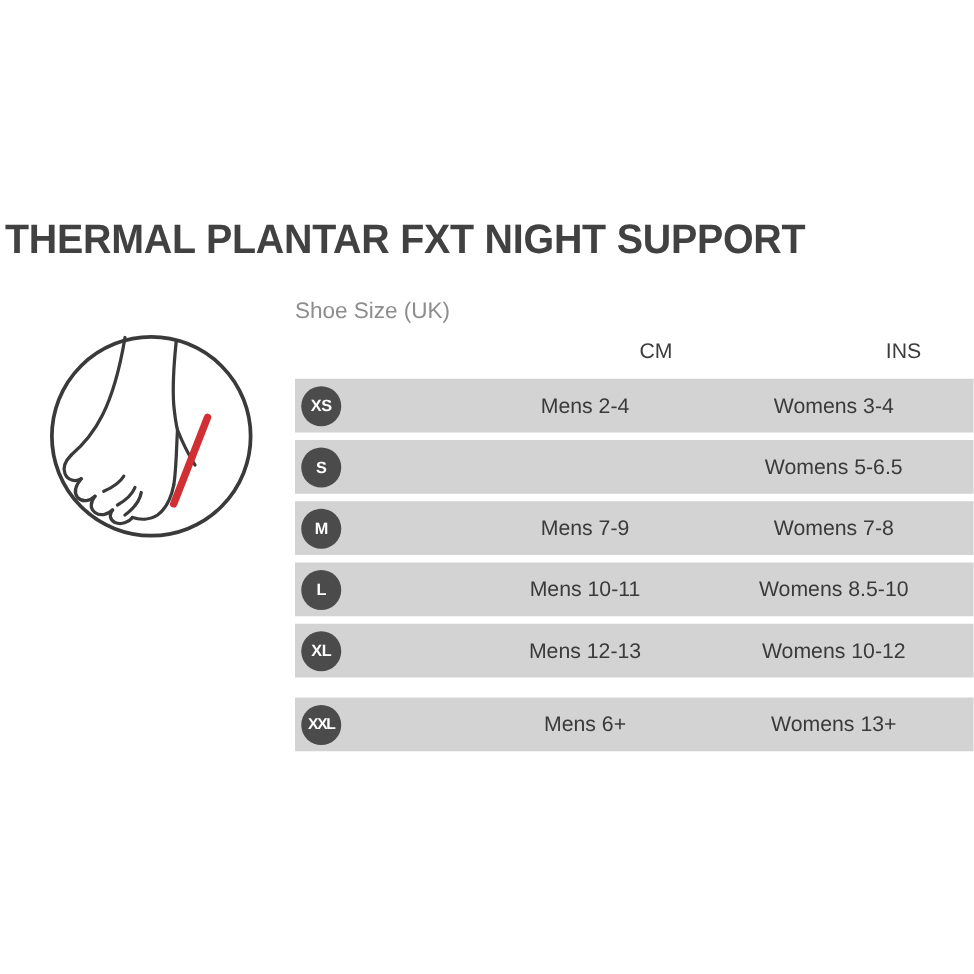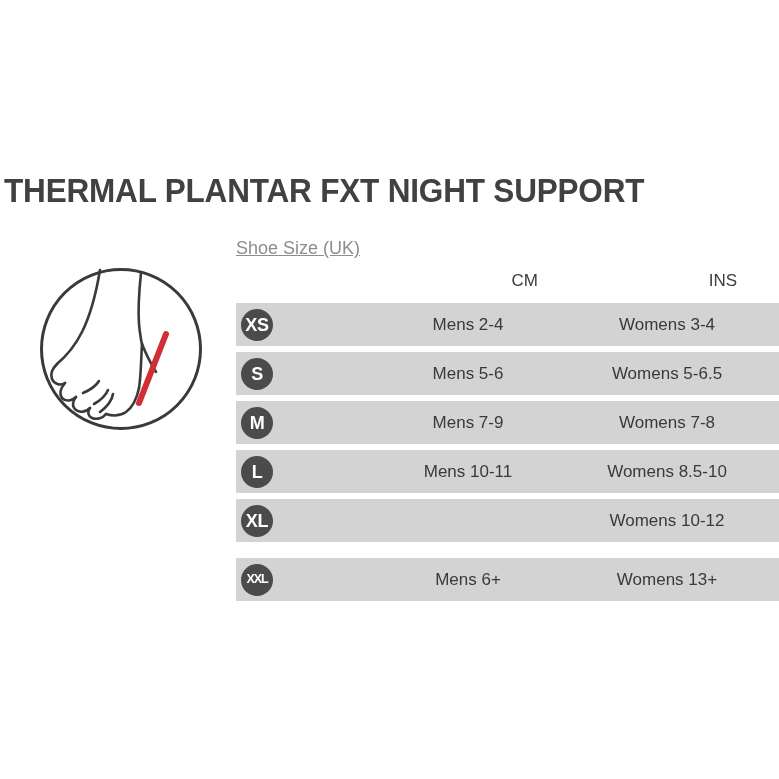--- a/index.html
+++ b/index.html
@@ -40,21 +40,20 @@
   .foot-illustration svg { display: block; }
 
   
   .shoe-size-label {
     position: absolute;
     left: 236px;
     top: 238px;
     font-size: 18px;
     color: #8d8d8d;
     white-space: nowrap;
-    text-decoration: underline;
   }
   .col-head {
     position: absolute;
     top: 271px;
     font-size: 17px;
     color: #3c3c3c;
     white-space: nowrap;
     text-align: right;
   }
   .col-head.cm  { left: 398px; width: 140px; }
@@ -81,21 +80,21 @@
     top: 50%;
     transform: translateY(-50%);
     width: 32px;
     height: 32px;
     border-radius: 50%;
     background: #4b4b4b;
     color: #ffffff;
     display: flex;
     align-items: center;
     justify-content: center;
-    font-size: 18px;
+    font-size: 13px;
     font-weight: bold;
     letter-spacing: -0.3px;
     line-height: 1;
     box-sizing: border-box;
   }
   .size-badge.w3 { font-size: 12.5px; letter-spacing: -1.1px; }
 
   .cell {
     position: absolute;
     top: 0;
@@ -142,38 +141,38 @@
 <div class="size-table">
 
   <div class="size-row">
     <div class="size-badge">XS</div>
     <div class="cell cm">Mens 2-4</div>
     <div class="cell ins">Womens 3-4</div>
   </div>
 
   <div class="size-row">
     <div class="size-badge">S</div>
-    <div class="cell cm">Mens 5-6</div>
     <div class="cell ins">Womens 5-6.5</div>
   </div>
 
   <div class="size-row">
     <div class="size-badge">M</div>
     <div class="cell cm">Mens 7-9</div>
     <div class="cell ins">Womens 7-8</div>
   </div>
 
   <div class="size-row">
     <div class="size-badge">L</div>
     <div class="cell cm">Mens 10-11</div>
     <div class="cell ins">Womens 8.5-10</div>
   </div>
 
   <div class="size-row">
     <div class="size-badge">XL</div>
+    <div class="cell cm">Mens 12-13</div>
     <div class="cell ins">Womens 10-12</div>
   </div>
 
   <div class="size-row">
     <div class="size-badge w3">XXL</div>
     <div class="cell cm">Mens 6+</div>
     <div class="cell ins">Womens 13+</div>
   </div>
 
 </div>

